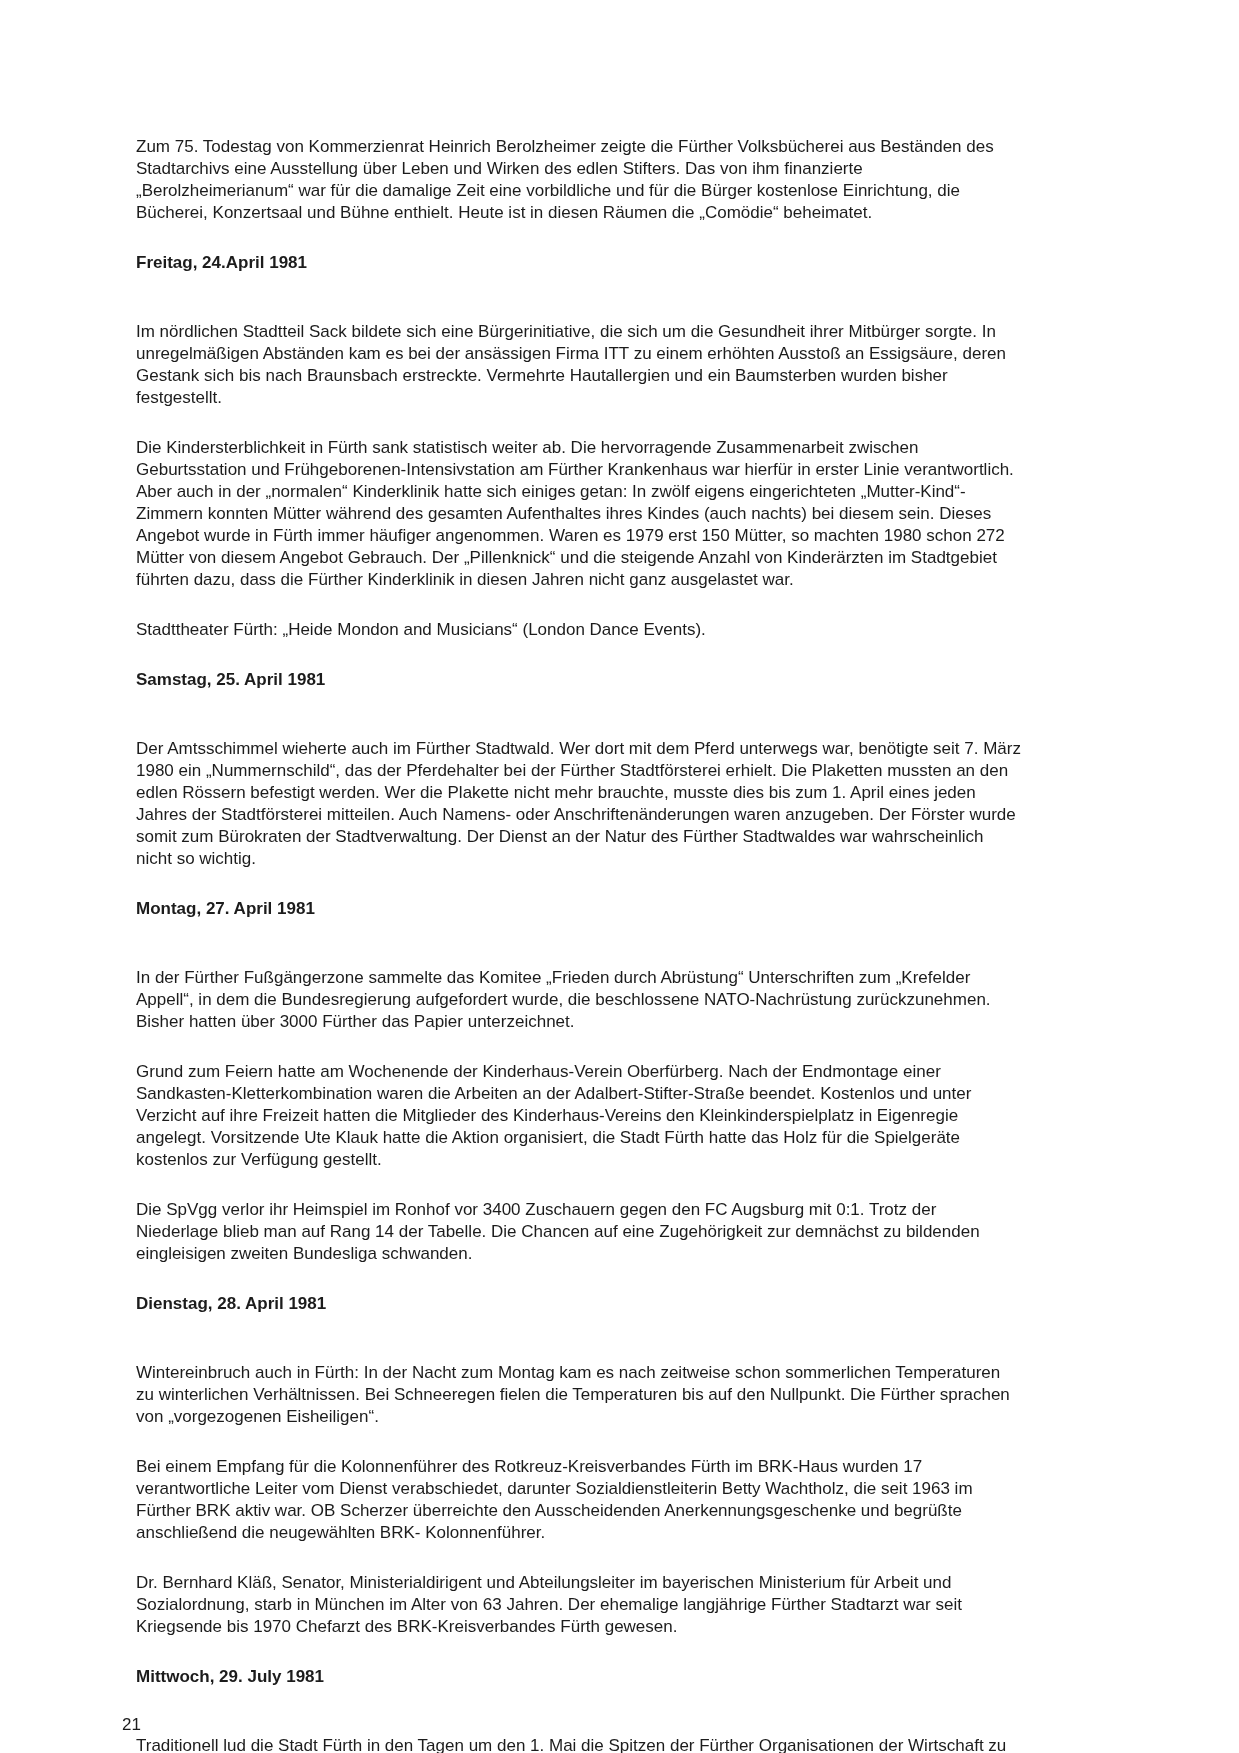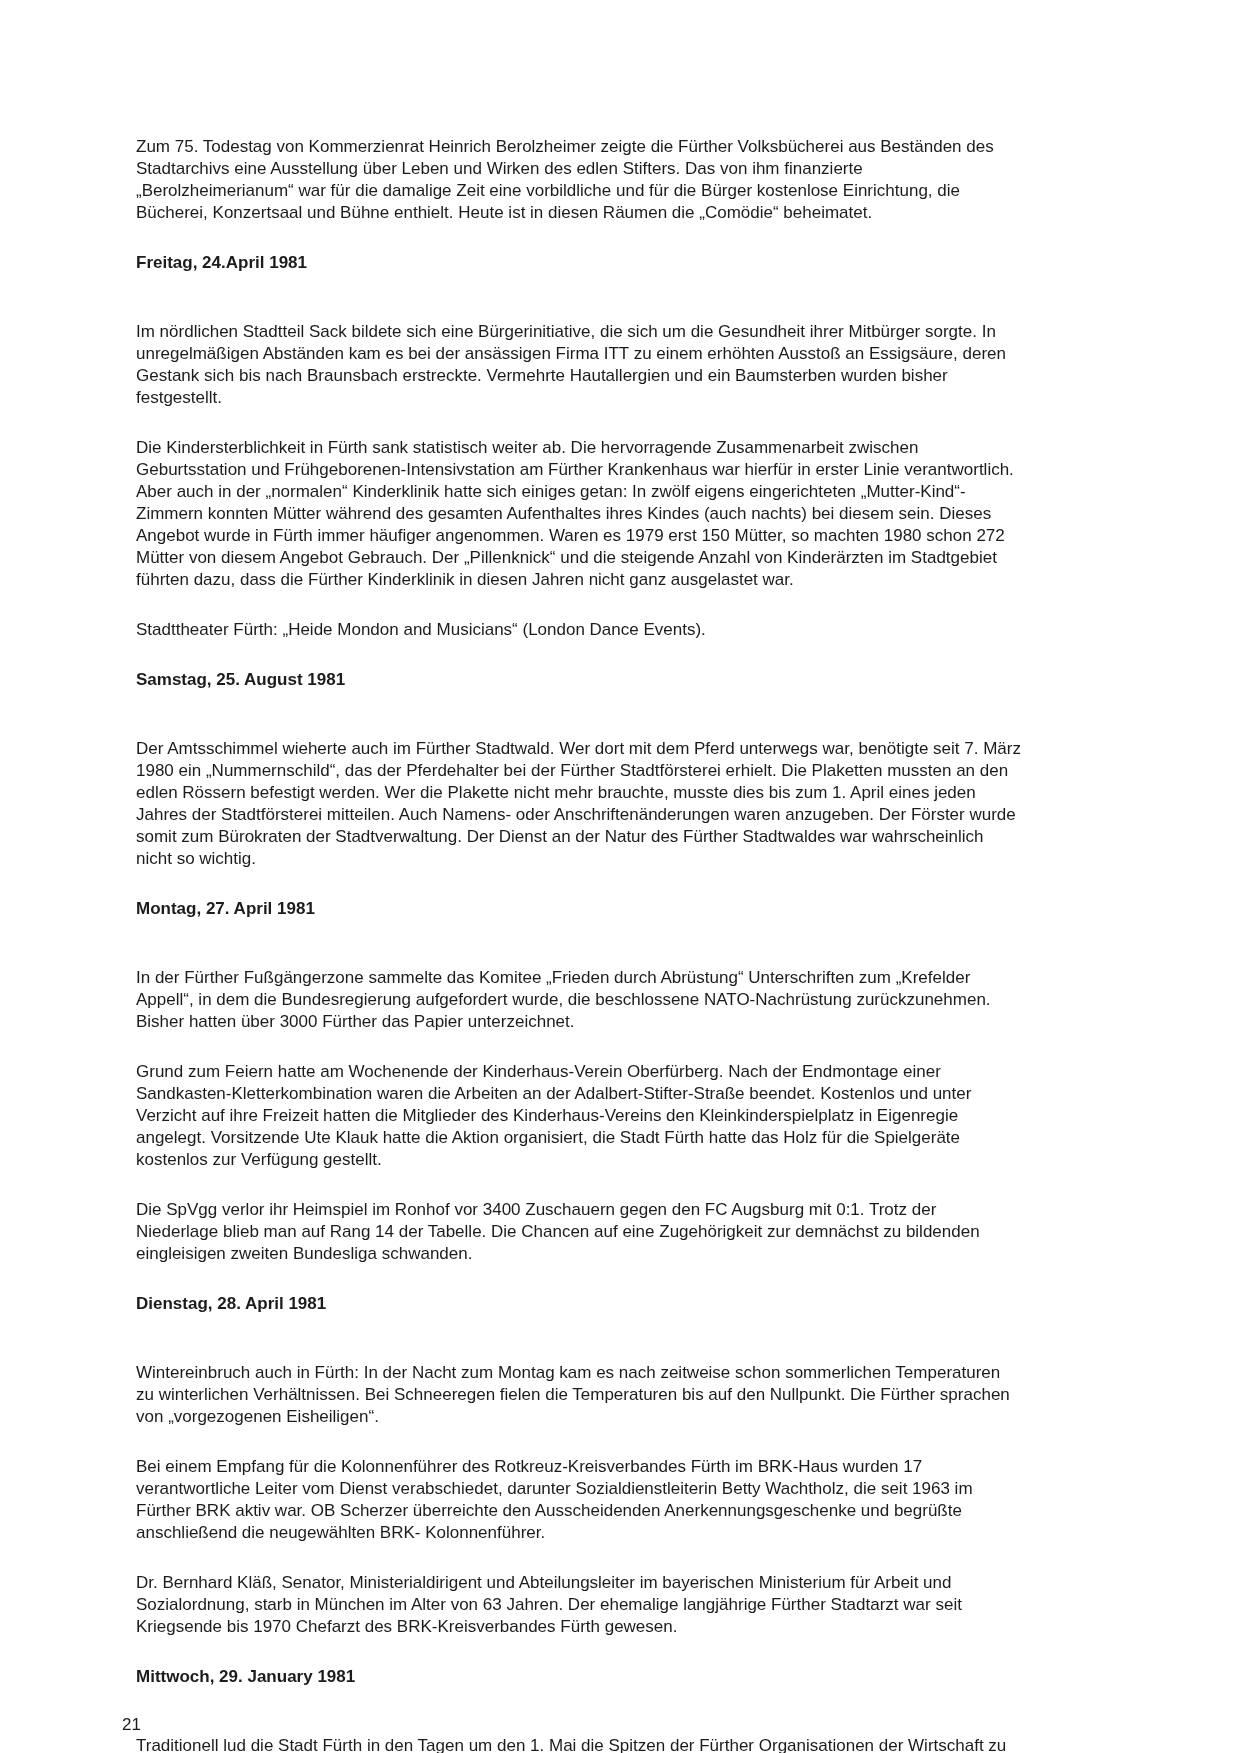--- a/index.html
+++ b/index.html
@@ -41,27 +41,27 @@
 </head>
 <body>
 
 <div class="page">
   <div class="content" id="doc-content">
       <div class="paragraph">Zum 75. Todestag von Kommerzienrat Heinrich Berolzheimer zeigte die Fürther Volksbücherei aus Beständen des Stadtarchivs eine Ausstellung über Leben und Wirken des edlen Stifters. Das von ihm finanzierte „Berolzheimerianum“ war für die damalige Zeit eine vorbildliche und für die Bürger kostenlose Einrichtung, die Bücherei, Konzertsaal und Bühne enthielt. Heute ist in diesen Räumen die „Comödie“ beheimatet.</div>
       <div class="section-heading">Freitag, 24.April 1981</div>
       <div class="paragraph">Im nördlichen Stadtteil Sack bildete sich eine Bürgerinitiative, die sich um die Gesundheit ihrer Mitbürger sorgte. In unregelmäßigen Abständen kam es bei der ansässigen Firma ITT zu einem erhöhten Ausstoß an Essigsäure, deren Gestank sich bis nach Braunsbach erstreckte. Vermehrte Hautallergien und ein Baumsterben wurden bisher festgestellt.</div>
       <div class="paragraph">Die Kindersterblichkeit in Fürth sank statistisch weiter ab. Die hervorragende Zusammenarbeit zwischen Geburtsstation und Frühgeborenen-Intensivstation am Fürther Krankenhaus war hierfür in erster Linie verantwortlich. Aber auch in der „normalen“ Kinderklinik hatte sich einiges getan: In zwölf eigens eingerichteten „Mutter-Kind“-Zimmern konnten Mütter während des gesamten Aufenthaltes ihres Kindes (auch nachts) bei diesem sein. Dieses Angebot wurde in Fürth immer häufiger angenommen. Waren es 1979 erst 150 Mütter, so machten 1980 schon 272 Mütter von diesem Angebot Gebrauch. Der „Pillenknick“ und die steigende Anzahl von Kinderärzten im Stadtgebiet führten dazu, dass die Fürther Kinderklinik in diesen Jahren nicht ganz ausgelastet war.</div>
       <div class="paragraph">Stadttheater Fürth: „Heide Mondon and Musicians“ (London Dance Events).</div>
-      <div class="section-heading">Samstag, 25. August 1981</div>
+      <div class="section-heading">Samstag, 25. April 1981</div>
       <div class="paragraph">Der Amtsschimmel wieherte auch im Fürther Stadtwald. Wer dort mit dem Pferd unterwegs war, benötigte seit 7. März 1980 ein „Nummernschild“, das der Pferdehalter bei der Fürther Stadtförsterei erhielt. Die Plaketten mussten an den edlen Rössern befestigt werden. Wer die Plakette nicht mehr brauchte, musste dies bis zum 1. April eines jeden Jahres der Stadtförsterei mitteilen. Auch Namens- oder Anschriftenänderungen waren anzugeben. Der Förster wurde somit zum Bürokraten der Stadtverwaltung. Der Dienst an der Natur des Fürther Stadtwaldes war wahrscheinlich nicht so wichtig.</div>
       <div class="section-heading">Montag, 27. April 1981</div>
       <div class="paragraph">In der Fürther Fußgängerzone sammelte das Komitee „Frieden durch Abrüstung“ Unterschriften zum „Krefelder Appell“, in dem die Bundesregierung aufgefordert wurde, die beschlossene NATO-Nachrüstung zurückzunehmen. Bisher hatten über 3000 Fürther das Papier unterzeichnet.</div>
       <div class="paragraph">Grund zum Feiern hatte am Wochenende der Kinderhaus-Verein Oberfürberg. Nach der Endmontage einer Sandkasten-Kletterkombination waren die Arbeiten an der Adalbert-Stifter-Straße beendet. Kostenlos und unter Verzicht auf ihre Freizeit hatten die Mitglieder des Kinderhaus-Vereins den Kleinkinderspielplatz in Eigenregie angelegt. Vorsitzende Ute Klauk hatte die Aktion organisiert, die Stadt Fürth hatte das Holz für die Spielgeräte kostenlos zur Verfügung gestellt.</div>
       <div class="paragraph">Die SpVgg verlor ihr Heimspiel im Ronhof vor 3400 Zuschauern gegen den FC Augsburg mit 0:1. Trotz der Niederlage blieb man auf Rang 14 der Tabelle. Die Chancen auf eine Zugehörigkeit zur demnächst zu bildenden eingleisigen zweiten Bundesliga schwanden.</div>
       <div class="section-heading">Dienstag, 28. April 1981</div>
       <div class="paragraph">Wintereinbruch auch in Fürth: In der Nacht zum Montag kam es nach zeitweise schon sommerlichen Temperaturen zu winterlichen Verhältnissen. Bei Schneeregen fielen die Temperaturen bis auf den Nullpunkt. Die Fürther sprachen von „vorgezogenen Eisheiligen“.</div>
       <div class="paragraph">Bei einem Empfang für die Kolonnenführer des Rotkreuz-Kreisverbandes Fürth im BRK-Haus wurden 17 verantwortliche Leiter vom Dienst verabschiedet, darunter Sozialdienstleiterin Betty Wachtholz, die seit 1963 im Fürther BRK aktiv war. OB Scherzer überreichte den Ausscheidenden Anerkennungsgeschenke und begrüßte anschließend die neugewählten BRK- Kolonnenführer.</div>
       <div class="paragraph">Dr. Bernhard Kläß, Senator, Ministerialdirigent und Abteilungsleiter im bayerischen Ministerium für Arbeit und Sozialordnung, starb in München im Alter von 63 Jahren. Der ehemalige langjährige Fürther Stadtarzt war seit Kriegsende bis 1970 Chefarzt des BRK-Kreisverbandes Fürth gewesen.</div>
-      <div class="section-heading">Mittwoch, 29. January 1981</div>
+      <div class="section-heading">Mittwoch, 29. July 1981</div>
       <div class="paragraph">Traditionell lud die Stadt Fürth in den Tagen um den 1. Mai die Spitzen der Fürther Organisationen der Wirtschaft zu einem Empfang in das Schloss Burgfarrnbach. Daneben kamen auch Vertreter der Gewerkschaften und der Kirchen. OB Scherzer betonte in seiner Begrüßungsrede die Notwendigkeit von Gespräch und Begegnung gerade</div>
     </div>
   <div class="page-number">21</div>
 </div>
 
 </body></html>

